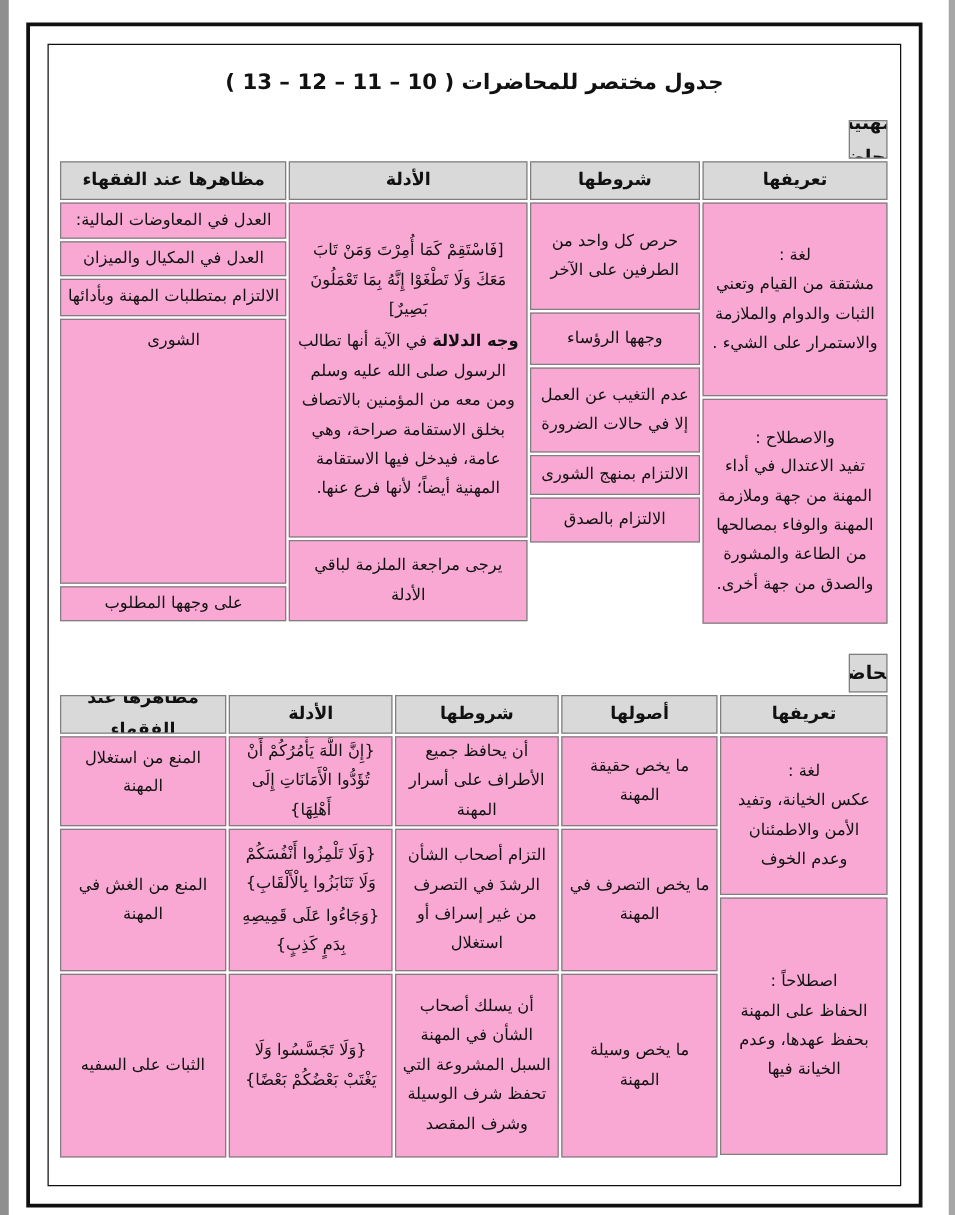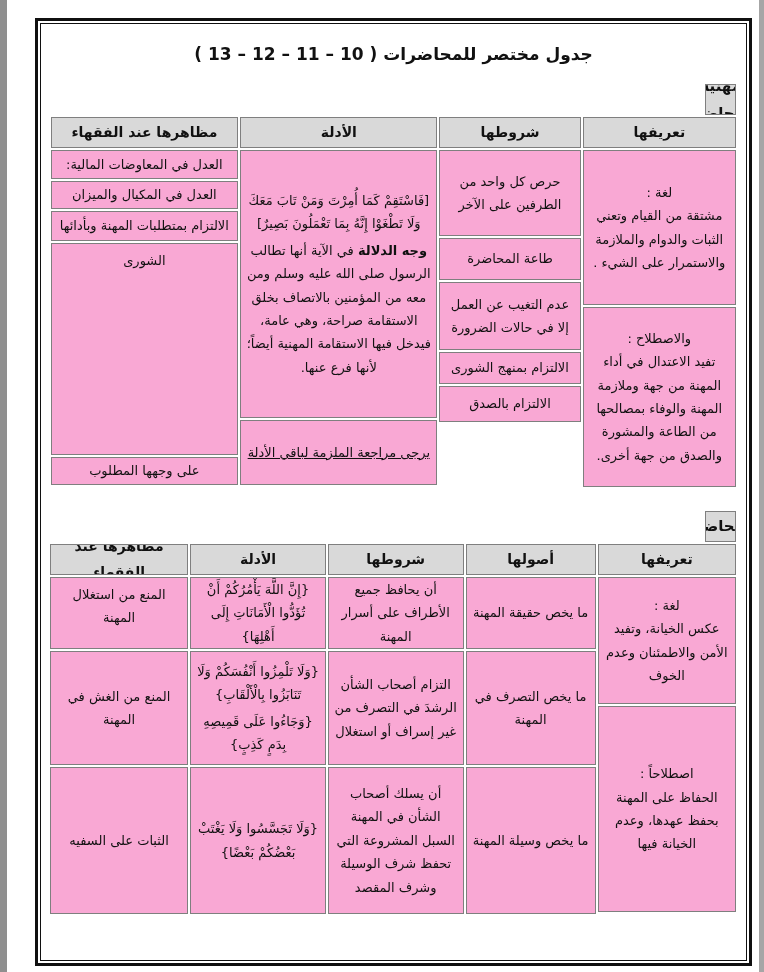--- a/index.html
+++ b/index.html
@@ -1,34 +1,34 @@
 <!DOCTYPE html>
 <html lang="ar"><head>
 <meta charset="utf-8">
 <style>
   *{box-sizing:border-box;margin:0;padding:0}
   html,body{width:764px;height:972px;background:#ffffff;font-family:"DejaVu Sans",sans-serif;color:#111}
   body{position:relative;overflow:hidden}
   .edge{position:absolute;top:0;bottom:0}
   .edge-l{left:0;width:7px;background:#8f8f8f}
   .edge-r{right:0;width:5px;background:#a6a6a6}
-  .frame{position:absolute;left:35px;top:18px;width:717px;height:948px;border:3px solid #101010;padding:2px;background:#fff}
+  .frame{position:absolute;left:21px;top:18px;width:717px;height:948px;border:3px solid #101010;padding:14px;background:#fff}
   .frame-inner{height:100%;border:1px solid #101010;padding:4px 10px;direction:rtl}
   .doc-title{margin-top:16px;text-align:center;font-weight:bold;font-size:17px}
   .tbl{margin-top:20px}
   .t2{margin-top:24px}
   .trow{display:flex;gap:2px}
   .title-row,.hdr-row{margin-bottom:2px}
   .cell{border:1px solid #7f7f7f;background:#f9a8d4;display:flex;flex-direction:column;justify-content:center;align-items:center;text-align:center;font-size:13px;line-height:1.8;padding:2px 5px;overflow:hidden}
   .head{background:#d9d9d9;font-weight:bold;font-size:14px;flex:0 0 31px;height:31px}
   .title-cell{width:100%;font-size:15px}
   .col{display:flex;flex-direction:column;gap:2px}
   .col>.cell{flex:0 0 auto}
   .lbl{font-weight:normal;display:block}
-  .u{text-decoration:underline}
+  .u{}
   .top{justify-content:flex-start;padding-top:5px}
   .verse{display:block;margin-bottom:3px}
   
   .w-def{flex:0 0 22.4%}
   .w-cond{flex:0 0 20.6%}
   .w-evid{flex:0 0 28.8%}
   .w-manif{flex:0 0 27.4%}
   
   .h-d1{height:155px}.h-d2{height:180px}
   .h-c1{height:86px}.h-c2{height:61px}.h-c3{height:42px}.h-c4{height:68px}.h-c5{height:32px}.h-c6{height:36px}
@@ -73,21 +73,21 @@
             <span>مشتقة من القيام وتعني الثبات والدوام والملازمة والاستمرار على الشيء .</span>
           </div>
           <div class="cell h-d2">
             <span class="lbl">والاصطلاح :</span>
             <span>تفيد الاعتدال في أداء المهنة من جهة وملازمة المهنة والوفاء بمصالحها من الطاعة والمشورة والصدق من جهة أخرى.</span>
           </div>
         </div>
 
         <div class="col w-cond">
           <div class="cell h-c1">حرص كل واحد من الطرفين على الآخر</div>
-          <div class="cell h-c3">طاعة المحاضرة</div>
+          <div class="cell h-c3">وجهها الرؤساء</div>
           <div class="cell h-c4">عدم التغيب عن العمل إلا في حالات الضرورة</div>
           <div class="cell h-c5">الالتزام بمنهج الشورى</div>
           <div class="cell h-c6">الالتزام بالصدق</div>
         </div>
 
         <div class="col w-evid">
           <div class="cell h-e1">
             <span class="verse">[فَاسْتَقِمْ كَمَا أُمِرْتَ وَمَنْ تَابَ مَعَكَ وَلَا تَطْغَوْا إِنَّهُ بِمَا تَعْمَلُونَ بَصِيرٌ]</span>
             <span><b>وجه الدلالة</b> <span>في الآية أنها تطالب الرسول صلى الله عليه وسلم ومن معه من المؤمنين بالاتصاف بخلق الاستقامة صراحة، وهي عامة، فيدخل فيها الاستقامة المهنية أيضاً؛ لأنها فرع عنها.</span></span>
           </div>

